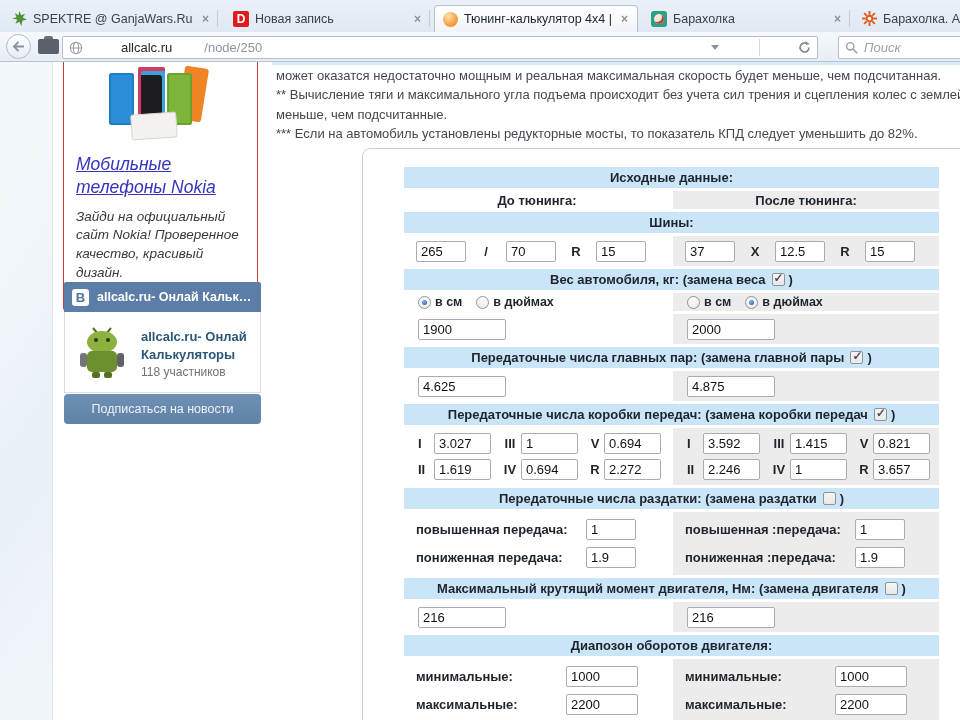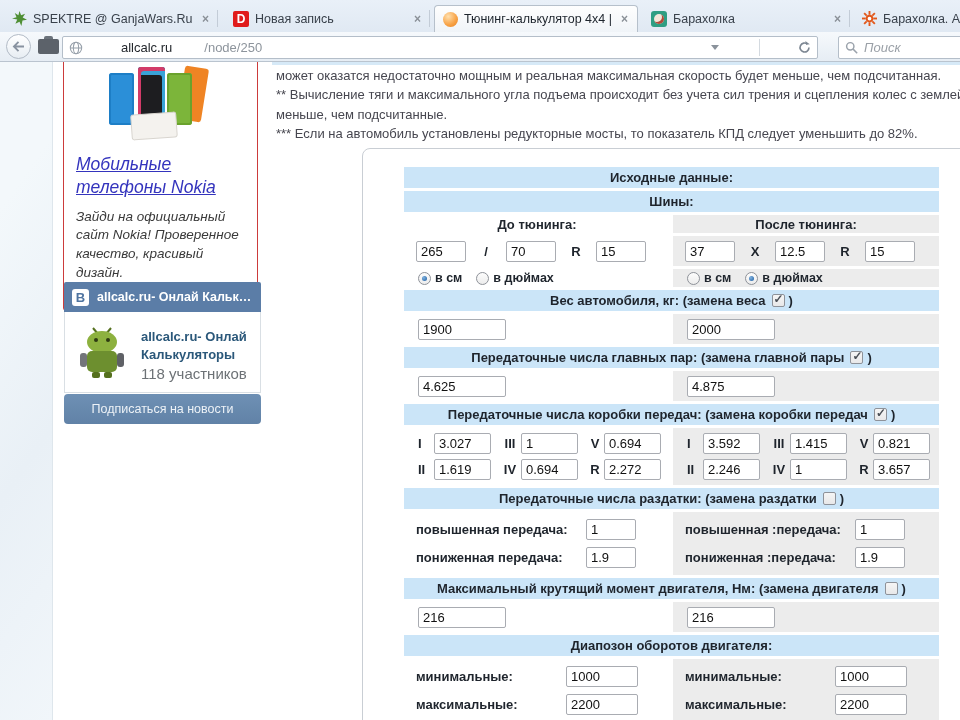--- a/index.html
+++ b/index.html
@@ -92,21 +92,21 @@
       padding:0 8px; border-radius:2px 2px 0 0; }
   .vk-logo { width:17px; height:17px; background:#fff; border-radius:3px; color:#4f74a0;
       font-weight:bold; font-size:13px; text-align:center; line-height:17px; flex:0 0 17px; }
   .vk-header-title { color:#fff; font-weight:bold; font-size:12.5px; margin-left:8px;
       white-space:nowrap; overflow:hidden; }
   .vk-body { background:#fff; border:1px solid #d9dfe4; border-top:none;
       padding:10px 8px; display:flex; height:81px; }
   .vk-group { margin-left:10px; padding-top:6px; }
   .vk-name { color:#2b587a; font-weight:bold; font-size:13px; line-height:1.35;
       text-decoration:none; display:block; }
-  .vk-members { color:#6d7276; font-size:15px; margin-top:2px; }
+  .vk-members { color:#6d7276; font-size:12px; margin-top:2px; }
   .vk-btn { margin-top:1px; width:197px; height:30px; border:none; cursor:pointer;
       background:linear-gradient(#6e90b4,#6182a7); border-radius:4px; color:#edf2f7;
       font-size:12.5px; font-family:"Liberation Sans", sans-serif; }
 
   
   .notes { position:absolute; left:276px; top:4px; width:684px; overflow:hidden; }
   .notes div { white-space:nowrap; font-size:13px; color:#46464f; height:19.4px;
       line-height:19.4px; }
 
   
@@ -303,27 +303,27 @@
           <col>
           <col>
         </colgroup>
 
       <tbody>
           <tr>
             <td class="bar" colspan="2">Исходные данные:</td>
           </tr>
 
       <tr>
-            <td class="bar" colspan="2">Шины:</td>
-          </tr>
-
-      <tr>
         <td class="lbl">До тюнинга:</td>
         <td class="lbl g">После тюнинга:</td>
       </tr>
+
+      <tr>
+            <td class="bar" colspan="2">Шины:</td>
+          </tr>
 
       <tr>
         <td class="dbl" style="height:30px;">
           <div class="flexrow">
             <input class="inp w50" value="265" style="">
             <span class="sep">/</span>
             <input class="inp w50" value="70" style="">
             <span class="sep">R</span>
             <input class="inp w50" value="15" style="">
           </div>
@@ -333,43 +333,43 @@
             <input class="inp w50" value="37" style="">
             <span class="sep">X</span>
             <input class="inp w50" value="12.5" style="">
             <span class="sep">R</span>
             <input class="inp w50" value="15" style="">
           </div>
         </td>
       </tr>
 
       <tr>
+            <td class="bar" colspan="2">
+        <span>Вес автомобиля, кг: (замена веса</span><span class="cb on"></span><span>)</span>
+      </td>
+          </tr>
+
+      <tr>
         <td>
           <div class="radiorow">
             <span class="rb on"></span>
             <span class="rlbl">в см</span>
             <span class="rb"></span>
             <span class="rlbl">в дюймах</span>
           </div>
         </td>
         <td class="g">
           <div class="radiorow">
             <span class="rb"></span>
             <span class="rlbl">в см</span>
             <span class="rb on"></span>
             <span class="rlbl">в дюймах</span>
           </div>
         </td>
       </tr>
-
-      <tr>
-            <td class="bar" colspan="2">
-        <span>Вес автомобиля, кг: (замена веса</span><span class="cb on"></span><span>)</span>
-      </td>
-          </tr>
       <tr>
         <td class="inprow"><input class="inp w88" value="1900" style=""></td>
         <td class="inprow g"><input class="inp w88" value="2000" style=""></td>
       </tr>
 
       <tr>
             <td class="bar" colspan="2">
         <span>Передаточные числа главных пар: (замена главной пары</span><span class="cb on"></span><span>)</span>
       </td>
           </tr>

